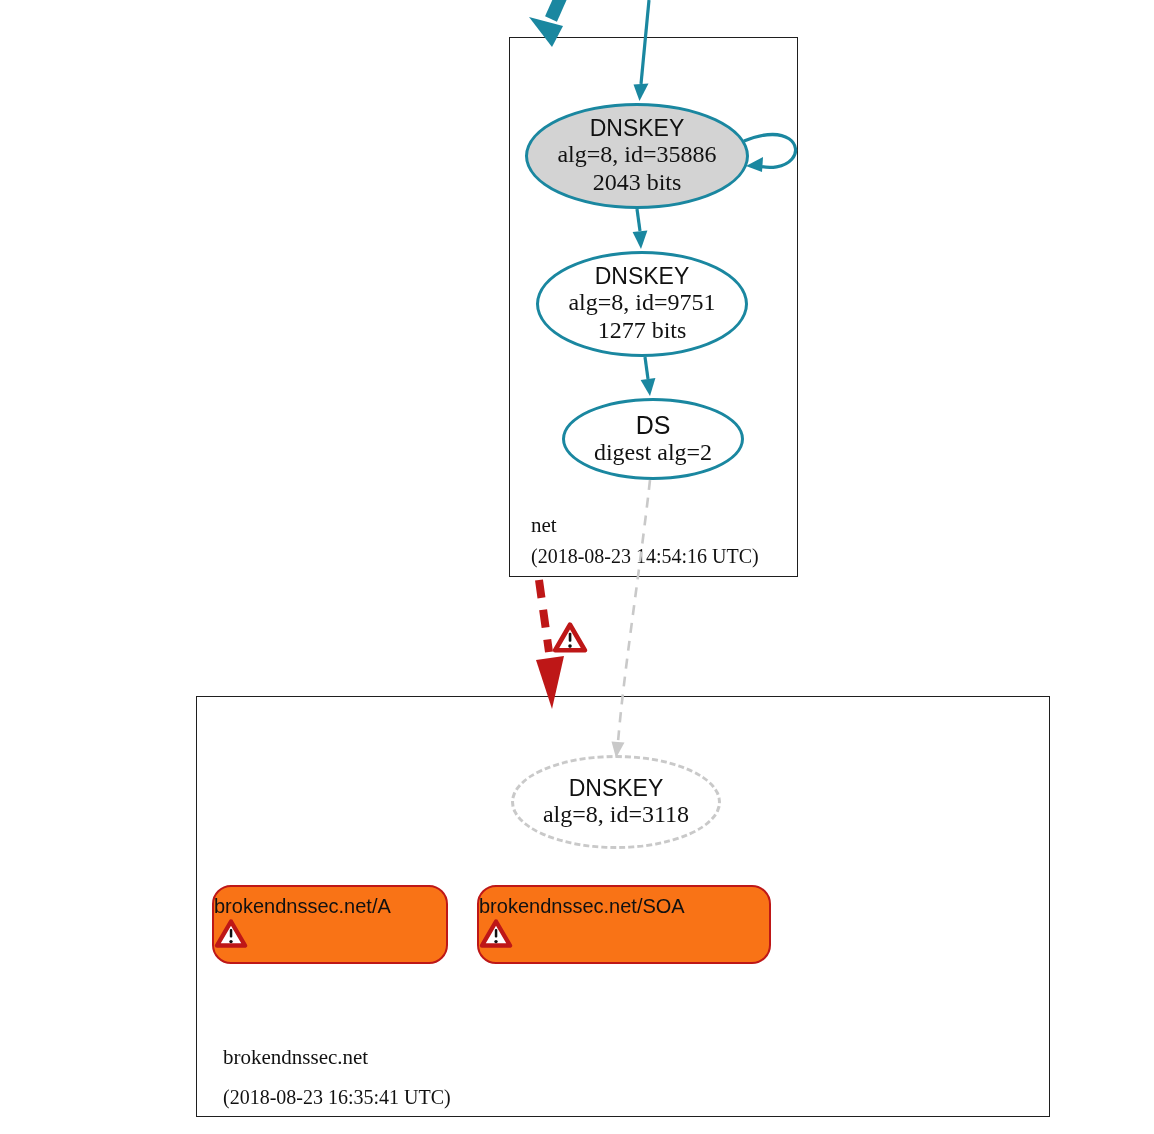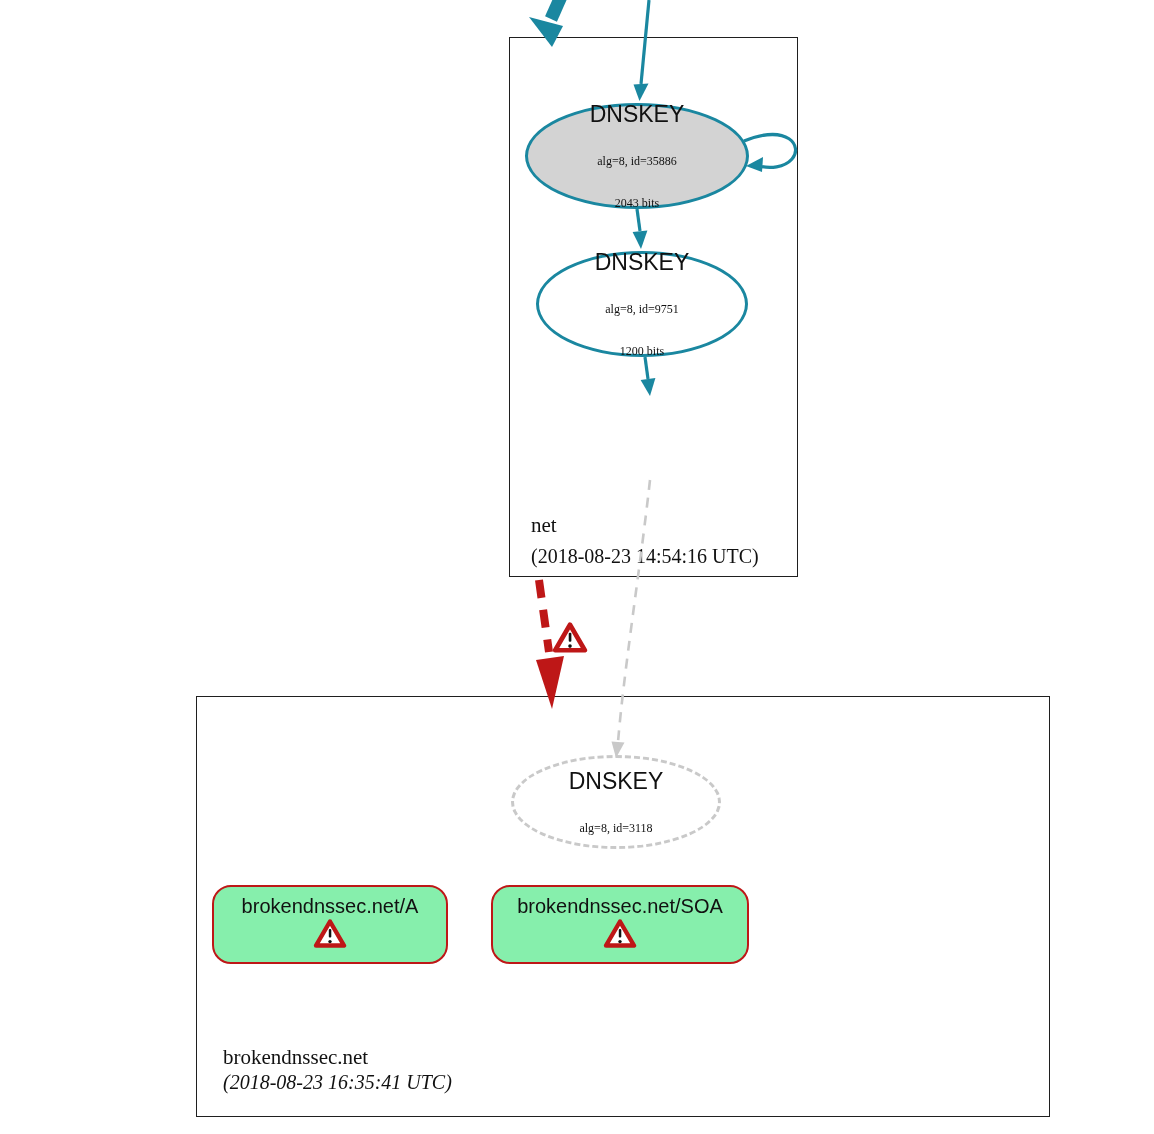--- a/index.html
+++ b/index.html
@@ -18,60 +18,64 @@
   .zone-box.net{left:509px;top:37px;width:289px;height:540px;}
   .zone-box.broken{left:196px;top:696px;width:854px;height:421px;}
 
   .node{position:absolute;display:flex;flex-direction:column;align-items:center;justify-content:center;text-align:center;background:#fff;}
   .ellipse{border-radius:50%;border:3.2px solid var(--teal);}
   .ellipse.gray{background:var(--node-fill-gray);}
   .ellipse.dashed{border:3px dashed var(--dashed-gray);background:#fff;}
 
   .node-title{font-family:"Liberation Sans",sans-serif;font-size:23px;line-height:1.05;color:var(--text);}
   .node-title.ds{font-size:25px;}
-  .node-detail{font-family:"Liberation Serif",serif;font-size:12px;line-height:1.18;color:var(--text);margin-top:28px;}
+  .node-detail{font-family:"Liberation Serif",serif;font-size:24px;line-height:1.18;color:var(--text);}
 
   .n-ksk{left:15px;top:65px;width:224px;height:106px;}
   .n-zsk{left:26px;top:213px;width:212px;height:106px;}
   .n-ds{left:52px;top:360px;width:182px;height:82px;}
   .n-bkey{left:314px;top:58px;width:210px;height:94px;}
 
-  .rrset{position:absolute;top:188px;height:79px;border:2.8px solid var(--red);border-radius:19px;background:#86efac;display:flex;flex-direction:column;align-items:center;padding-top:8px;}
+  .rrset{position:absolute;top:188px;height:79px;border:2.8px solid var(--red);border-radius:19px;background:#f97316;display:flex;flex-direction:column;align-items:flex-start;padding-top:8px;}
   .rrset-a{left:15px;width:236px;}
-  .rrset-soa{left:294px;width:258px;}
+  .rrset-soa{left:280px;width:294px;}
   .rrset-ns{left:585px;width:253px;}
   .rrset-label{font-family:"Liberation Sans",sans-serif;font-size:20px;color:var(--text);line-height:1.1;}
   .rrset .warn{margin-top:1px;}
 
   .zone-label{position:absolute;font-family:"Liberation Serif",serif;font-size:21px;color:var(--text);text-align:center;}
   .zone-ts{position:absolute;font-family:"Liberation Serif",serif;font-size:20px;color:var(--text);}
   .zone-box.net .zone-label{left:21px;top:475px;}
   .zone-box.net .zone-ts{left:21px;top:507px;}
   .zone-box.broken .zone-label{left:26px;top:348px;}
-  .zone-box.broken .zone-ts{left:26px;top:374px;font-style:italic;}
+  .zone-box.broken .zone-ts{left:26px;top:389px;}
 
   .edges{position:absolute;left:0;top:0;width:1154px;height:1134px;pointer-events:none;}
   .warn{display:inline-block;line-height:0;}
   .warn-float{position:absolute;left:552px;top:621px;}
 </style>
 </head>
 <body>
 
 <div class="canvas">
 
   <div class="zone-box net">
     <div class="node ellipse gray n-ksk">
       <div class="node-title">DNSKEY</div>
       <div class="node-detail">alg=8, id=35886</div>
       <div class="node-detail">2043 bits</div>
     </div>
     <div class="node ellipse n-zsk">
       <div class="node-title">DNSKEY</div>
       <div class="node-detail">alg=8, id=9751</div>
-      <div class="node-detail">1200 bits</div>
+      <div class="node-detail">1277 bits</div>
+    </div>
+    <div class="node ellipse n-ds">
+      <div class="node-title ds">DS</div>
+      <div class="node-detail">digest alg=2</div>
     </div>
     <div class="zone-label">net</div>
     <div class="zone-ts">(2018-08-23 14:54:16 UTC)</div>
   </div>
 
   <div class="zone-box broken">
     <div class="node ellipse dashed n-bkey">
       <div class="node-title">DNSKEY</div>
       <div class="node-detail">alg=8, id=3118</div>
     </div>

